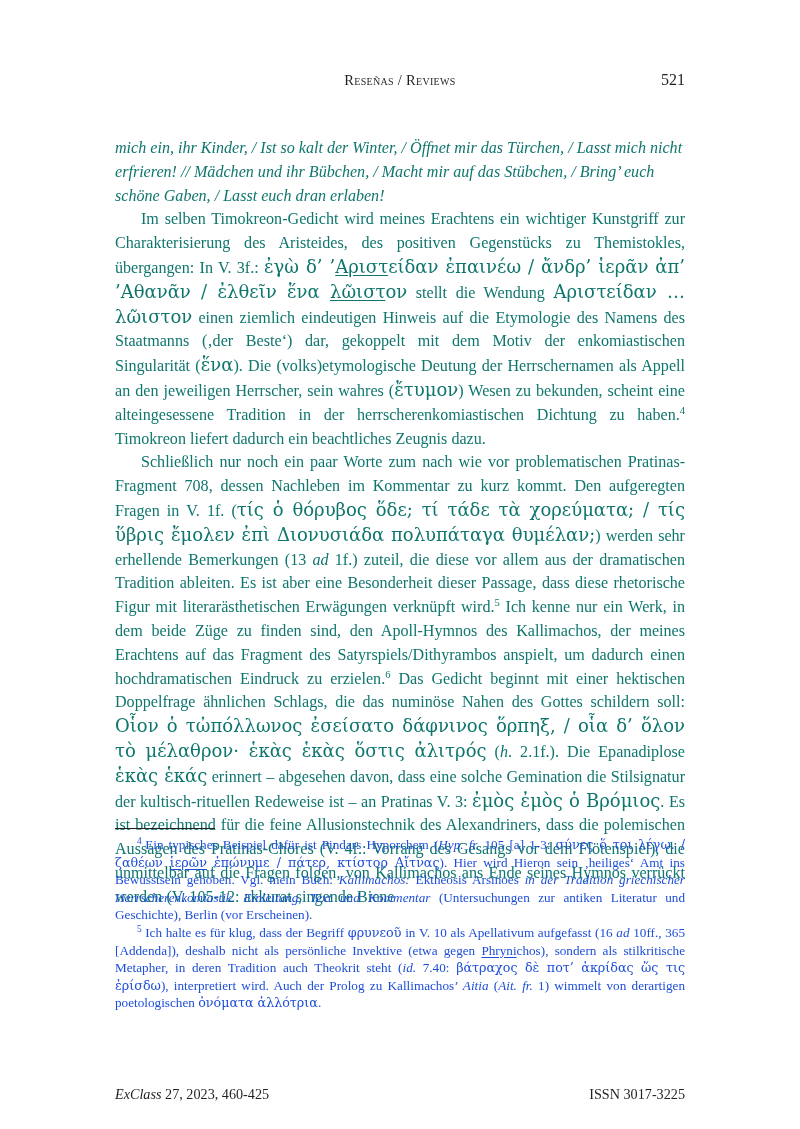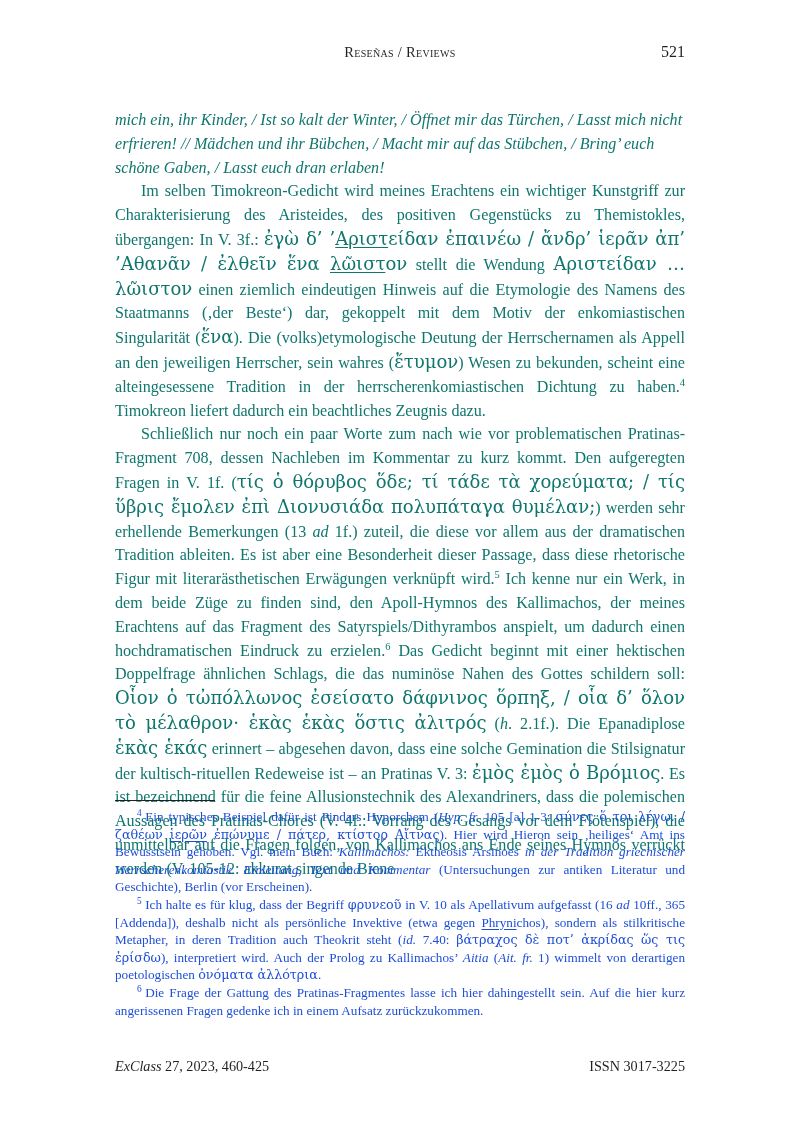--- a/index.html
+++ b/index.html
@@ -13,20 +13,21 @@
     font-family: "Liberation Serif", "DejaVu Serif", serif;
     color: #231f20;
     overflow: hidden;
   }
   .page {
     position: relative;
     width: 800px;
     height: 858px;
     box-sizing: border-box;
     padding: 0;
+    margin-top: 28px;
   }
 
   
   .running-head {
     position: absolute;
     left: 115px;
     right: 115px;
     top: 44px;
     height: 20px;
   }
@@ -157,21 +158,20 @@
 
   </div>
 
   <div class="footnotes">
     <div class="fn-rule"></div>
 
     <p class="footnote"><span class="fn-mark">4</span><span>Ein typisches Beispiel dafür ist Pindars Hyporchem (</span><span class="it">Hyp. fr.</span><span> 105 [a] 1-3: </span><span class="greek">σύνες ὅ τοι λέγω. / ζαθέων </span><span class="greek ul">ἱερῶν</span><span class="greek"> ἐπώνυμε / πάτερ, κτίστορ Αἴτνας</span><span>). Hier wird Hieron sein ‚heiliges‘ Amt ins Bewusstsein gehoben. Vgl. mein Buch: </span><span class="it">Kallimachos:</span><span> Ektheosis Arsinoes </span><span class="it">in der Tradition griechischer Herrscherenkomiastik. Einleitung, Text und Kommentar</span><span> (Untersuchungen zur antiken Literatur und Geschichte), Berlin (vor Erscheinen).</span></p>
 
     <p class="footnote"><span class="fn-mark">5</span><span>Ich halte es für klug, dass der Begriff </span><span class="greek">φρυνεοῦ</span><span> in V. 10 als Apellativum aufgefasst (16 </span><span class="it">ad</span><span> 10ff., 365 [Addenda]), deshalb nicht als persönliche Invektive (etwa gegen </span><span class="ul">Phryni</span><span>chos), sondern als stilkritische Metapher, in deren Tradition auch Theokrit steht (</span><span class="it">id.</span><span> 7.40: </span><span class="greek">βάτραχος δὲ ποτ’ ἀκρίδας ὥς τις ἐρίσδω</span><span>), interpretiert wird. Auch der Prolog zu Kallimachos’ </span><span class="it">Aitia</span><span> (</span><span class="it">Ait. fr.</span><span> 1) wimmelt von derartigen poetologischen </span><span class="greek">ὀνόματα ἀλλότρια</span><span>.</span></p>
 
-    <p class="footnote"><span class="fn-mark">6</span><span>Die Frage der Gattung des Pratinas-Fragmentes lasse ich hier dahingestellt sein. Auf die hier kurz angerissenen Fragen gedenke ich in einem Aufsatz zurückzukommen.</span></p>
   </div>
 
   <div class="footer">
     <div class="footer-left"><span class="it">ExClass</span><span> 27, 2023, 460-425</span></div>
     <div class="footer-right">ISSN 3017-3225</div>
   </div>
 
 </div>
 
 </body></html>

